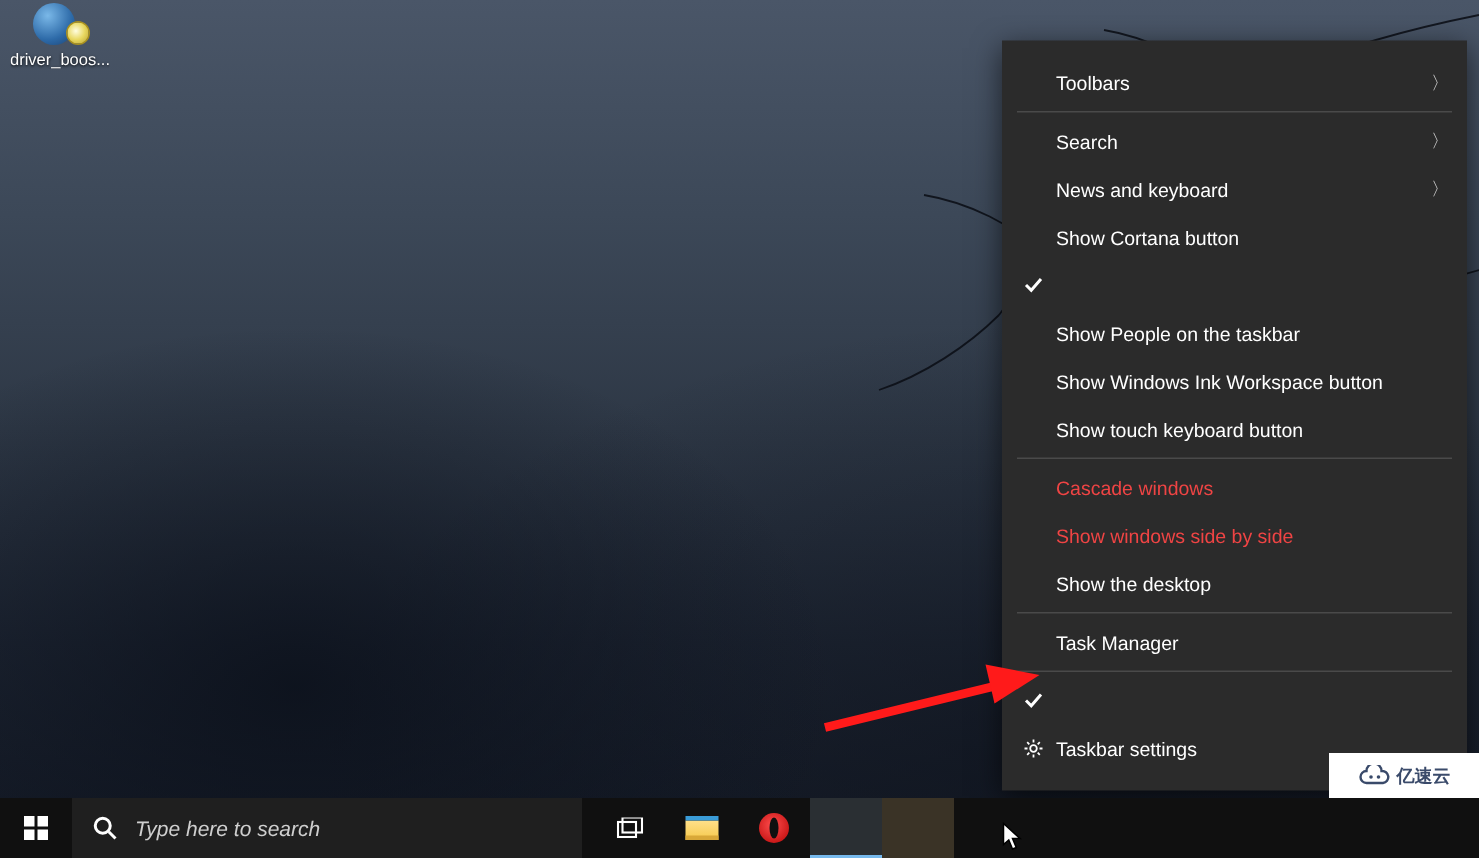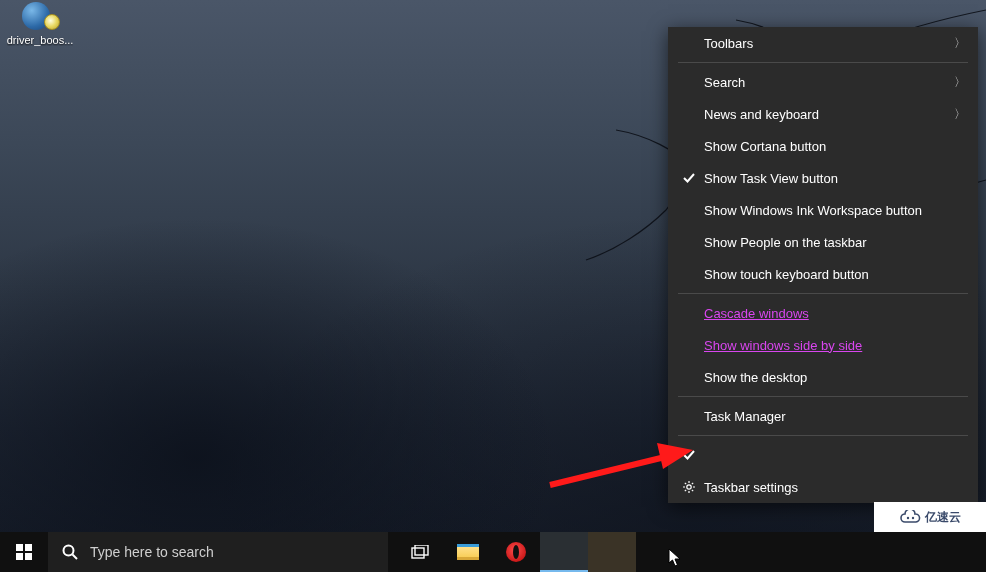--- a/index.html
+++ b/index.html
@@ -46,29 +46,29 @@
     .desktop-icon .label { margin-top: 2px; white-space: nowrap; overflow: hidden; text-overflow: ellipsis; max-width: 72px; }
 
     
     .context-menu {
       position: absolute; top: 27px; right: 8px;
       width: 310px;
       background: #2b2b2b;
       color: #fff;
       font-size: 13px;
       box-shadow: 0 4px 18px rgba(0,0,0,0.6);
-      padding: 0 0;
+      padding: 12px 0;
     }
     .menu-item {
       display: flex; align-items: center;
       height: 32px;
       padding: 0 12px 0 10px;
       cursor: default;
     }
-    .menu-item.disabled { color: #d946ef; pointer-events: none; text-decoration: underline; }
+    .menu-item.disabled { color: #ef4444; pointer-events: none; }
     .menu-icon-slot { width: 22px; display: flex; justify-content: center; align-items: center; }
     .menu-label { flex: 1; padding-left: 4px; }
     .menu-arrow { color: #d0d0d0; font-size: 12px; }
     .menu-sep { height: 1px; background: #4a4a4a; margin: 3px 10px; }
     .check-glyph { width: 14px; height: 14px; stroke: #fff; stroke-width: 2; fill: none; }
     .gear-glyph { width: 14px; height: 14px; stroke: #fff; stroke-width: 1.2; fill: none; }
 
     
     .red-arrow {
       position: absolute; left: 545px; top: 435px; width: 150px; height: 60px;
@@ -82,21 +82,21 @@
       display: flex; align-items: stretch;
     }
     .start-btn {
       width: 48px; display: flex; align-items: center; justify-content: center;
     }
     .win-logo { width: 16px; height: 16px; }
     .win-logo rect { fill: #fff; }
     .search-box {
       width: 340px; display: flex; align-items: center;
       background: #1f1f1f; color: #cfcfcf; font-size: 14px;
-      padding-left: 14px; gap: 12px;
+      padding-left: 14px; gap: 12px; font-style: italic;
     }
     .search-box svg { width: 16px; height: 16px; stroke: #fff; stroke-width: 2; fill: none; }
     .task-icons { display: flex; align-items: stretch; margin-left: 8px; }
     .task-item { width: 48px; display: flex; align-items: center; justify-content: center; }
     .task-item.active { background: #2a2f33; border-bottom: 2px solid #76b9ed; }
     .task-item.active2 { background: #3a3326; }
     .taskview-glyph { width: 18px; height: 14px; stroke: #fff; stroke-width: 1.4; fill: none; }
     .explorer-ico {
       width: 22px; height: 16px;
       background: linear-gradient(180deg, #ffe08a 0%, #f6c94b 100%);
@@ -106,21 +106,21 @@
     .opera-ico {
       width: 20px; height: 20px; border-radius: 50%;
       background: radial-gradient(circle at 45% 40%, #ff4d4d 0%, #cc1a1a 70%);
       position: relative;
     }
     .opera-ico::after { content:""; position:absolute; left:7px; top:3px; width:6px; height:14px; background:#101010; border-radius:50%; }
 
     
     .watermark {
       position: absolute; right: 0; bottom: 40px;
-      width: 112px; height: 30px; background: #fff;
+      width: 100px; height: 30px; background: #fff;
       display: flex; align-items: center; justify-content: center;
       font-size: 12px; color: #3a4a6a; font-weight: 600;
       gap: 4px;
     }
     .watermark .cloud { width: 22px; height: 14px; }
 
     
     .cursor {
       position: absolute; left: 668px; top: 548px; width: 14px; height: 20px;
       pointer-events: none;
@@ -166,29 +166,28 @@
   <div class="menu-item">
     <span class="menu-icon-slot"></span>
     <span class="menu-label">Show Cortana button</span>
   </div>
   <div class="menu-item">
     <span class="menu-icon-slot">
       <svg class="check-glyph" viewBox="0 0 14 14">
           <path d="M2 7 L5.5 10.5 L12 3"></path>
         </svg>
     </span>
-    <span class="menu-label">Show Task View button</span>
+  </div>
+  <div class="menu-item">
+    <span class="menu-icon-slot"></span>
+    <span class="menu-label">Show People on the taskbar</span>
   </div>
   <div class="menu-item">
     <span class="menu-icon-slot"></span>
     <span class="menu-label">Show Windows Ink Workspace button</span>
-  </div>
-  <div class="menu-item">
-    <span class="menu-icon-slot"></span>
-    <span class="menu-label">Show People on the taskbar</span>
   </div>
   <div class="menu-item">
     <span class="menu-icon-slot"></span>
     <span class="menu-label">Show touch keyboard button</span>
   </div>
   <div class="menu-sep"></div>
 
   <div class="menu-item disabled">
     <span class="menu-icon-slot"></span>
     <span class="menu-label">Cascade windows</span>

